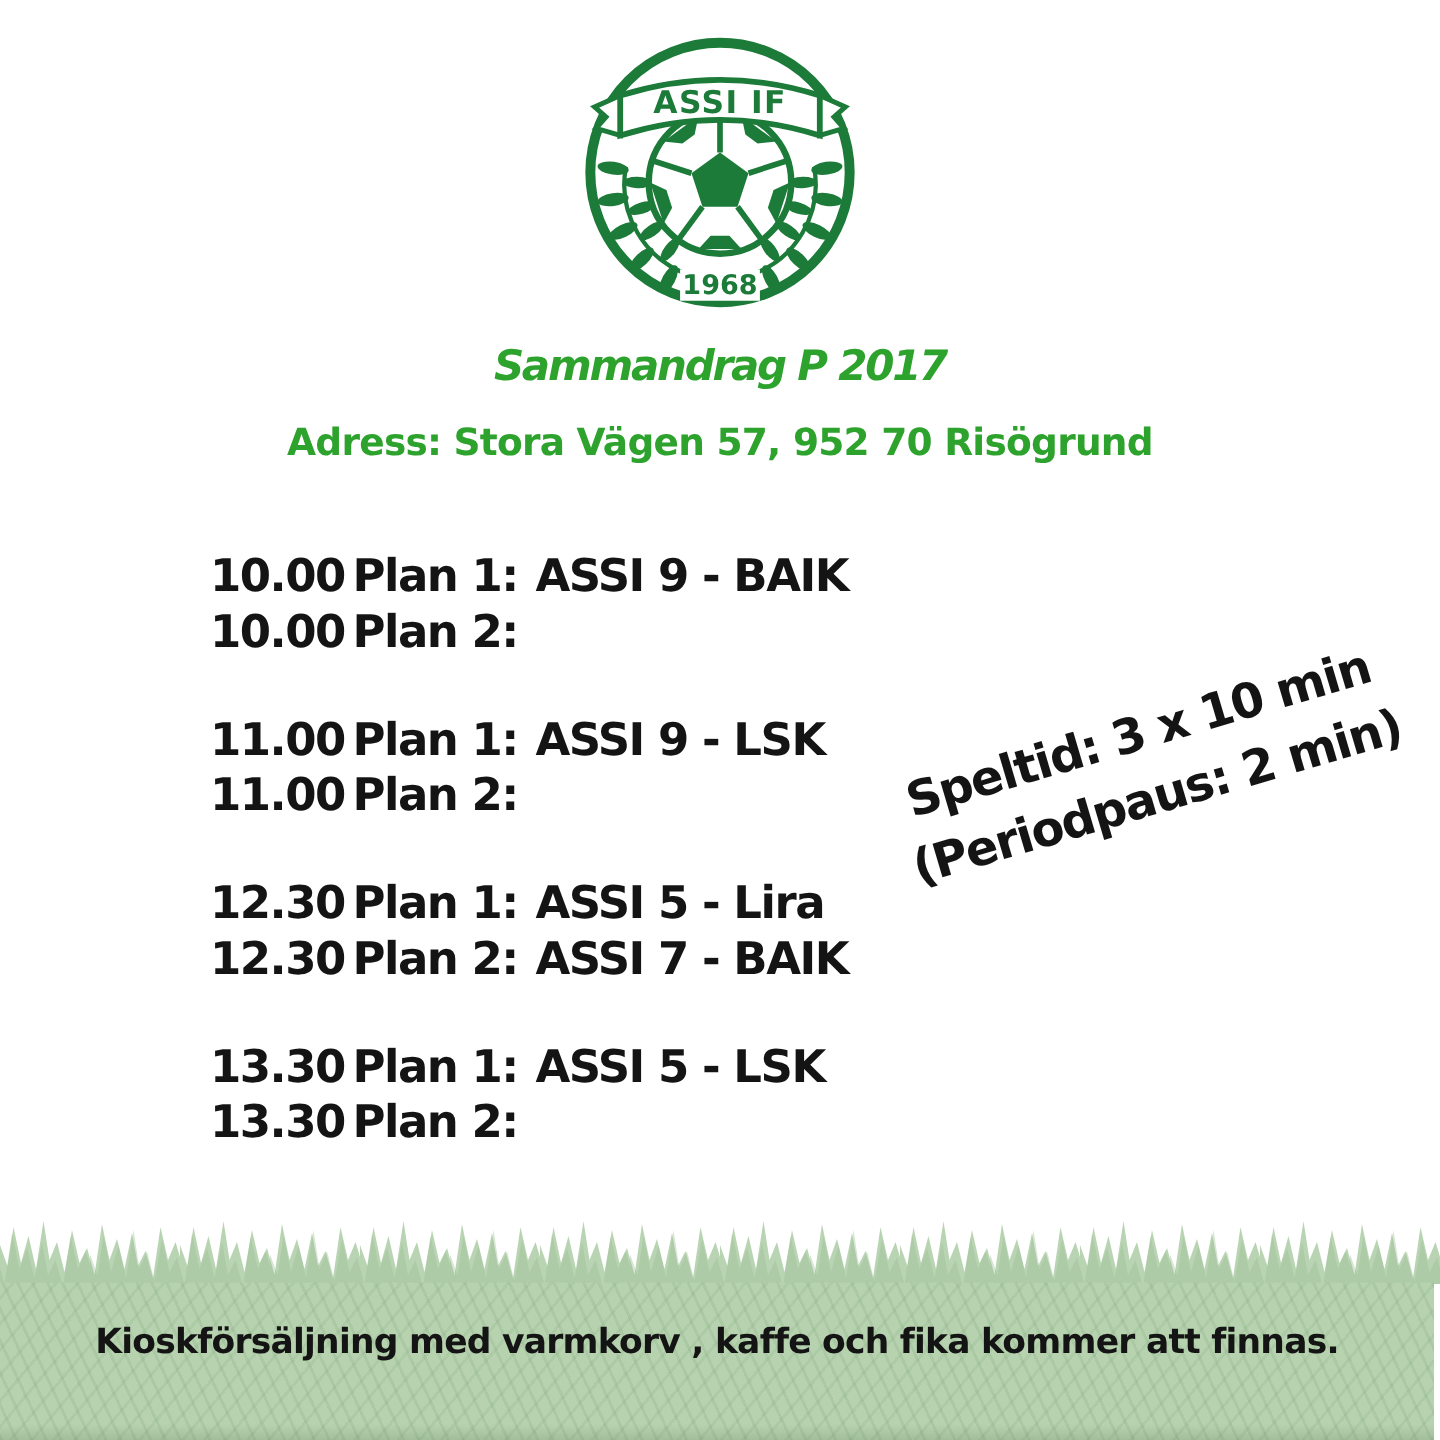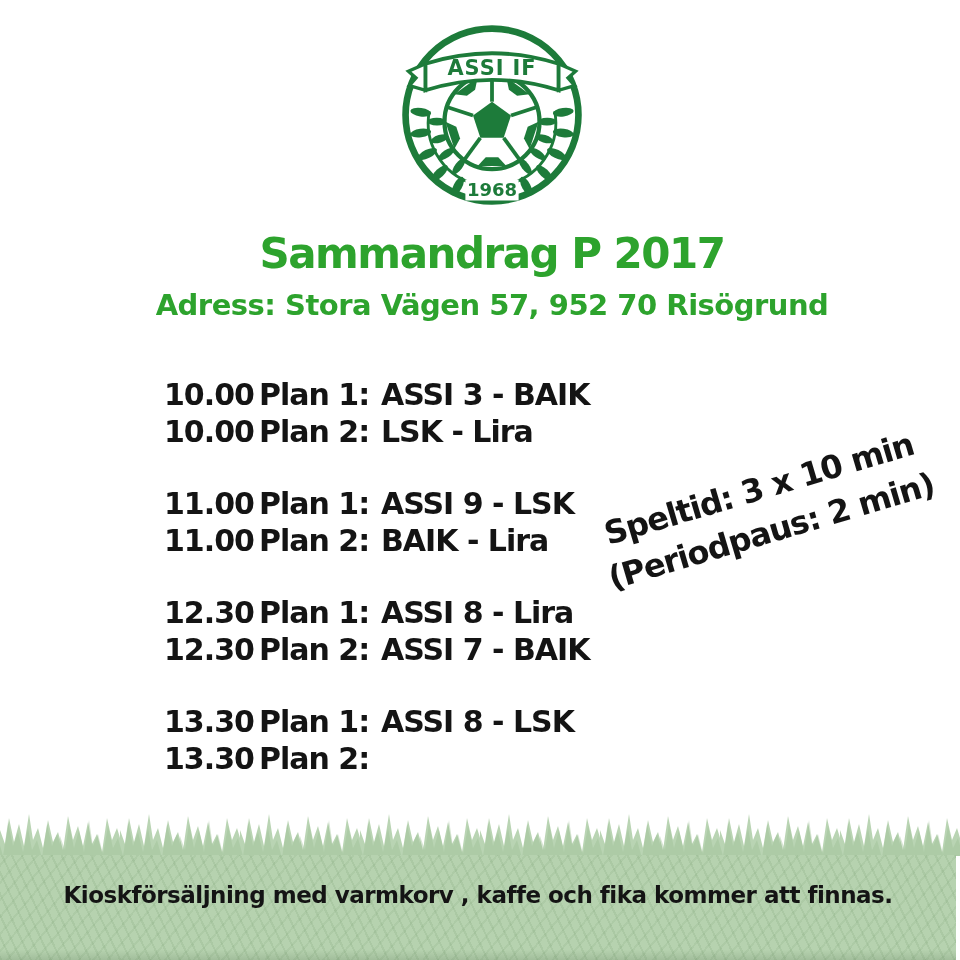--- a/index.html
+++ b/index.html
@@ -4,35 +4,35 @@
 <style>
   * { margin:0; padding:0; box-sizing:border-box; }
   html,body { width:960px; height:960px; }
   body {
     position:relative;
     background:#fff;
     font-family:"DejaVu Sans", sans-serif;
     color:var(--text-black, #141414);
     overflow:hidden;
   }
-  .poster { position:absolute; inset:0;padding-left:24px; }
+  .poster { position:absolute; inset:0; }
 
   
   .logo-wrap { width:190px; margin:20px auto 0; }
   .logo-stroke { fill:none; stroke:var(--logo-green,#1d7b3a); }
   .logo-fill   { fill:var(--logo-green,#1d7b3a); }
   .logo-white  { fill:#fff; stroke:var(--logo-green,#1d7b3a); }
   .logo-text   { fill:var(--logo-green,#1d7b3a); font-weight:bold;
                  font-family:"DejaVu Sans", sans-serif; }
 
   
   .heading { text-align:center; color:var(--green-text,#2da32d); font-weight:bold; }
-  .title   { margin-top:20px; font-size:42px; line-height:40px; letter-spacing:-1.5px; }
+  .title   { margin-top:10px; font-size:28px; line-height:40px; letter-spacing:-1.5px;font-style:italic; }
   .date    { font-size:37px; line-height:44px; letter-spacing:-1px; }
-  .address { margin-top:16px; font-size:29px; line-height:30px; letter-spacing:-0.5px; }
+  .address { margin-top:16px; font-size:25px; line-height:30px; letter-spacing:-0.5px; }
 
   
   .schedule { margin:56px 0 0 140px; font-weight:bold; font-size:30px; letter-spacing:-1px; }
   .schedule-group { margin-bottom:35px; }
   .schedule-row { display:grid; grid-template-columns:95px 122px auto; column-gap:0;
                   line-height:37px; white-space:nowrap; }
 
   
   .note { position:absolute; left:565px; top:466px; width:400px;
           transform:rotate(-16.5deg);
@@ -121,57 +121,55 @@
   </div>
 
   <h1 class="heading title">Sammandrag P 2017</h1>
   <h3 class="heading address">Adress: Stora Vägen 57, 952 70 Risögrund</h3>
 
   <div class="schedule">
     <div class="schedule-group">
       <div class="schedule-row">
         <span>10.00</span>
         <span>Plan 1:</span>
-        <span>ASSI 3 - BAIK</span>
+        <span>ASSI 9 - BAIK</span>
       </div>
       <div class="schedule-row">
         <span>10.00</span>
         <span>Plan 2:</span>
-        <span>LSK - Lira</span>
       </div>
     </div>
     <div class="schedule-group">
       <div class="schedule-row">
         <span>11.00</span>
         <span>Plan 1:</span>
         <span>ASSI 9 - LSK</span>
       </div>
       <div class="schedule-row">
         <span>11.00</span>
         <span>Plan 2:</span>
-        <span>BAIK - Lira</span>
       </div>
     </div>
     <div class="schedule-group">
       <div class="schedule-row">
         <span>12.30</span>
         <span>Plan 1:</span>
-        <span>ASSI 8 - Lira</span>
+        <span>ASSI 5 - Lira</span>
       </div>
       <div class="schedule-row">
         <span>12.30</span>
         <span>Plan 2:</span>
         <span>ASSI 7 - BAIK</span>
       </div>
     </div>
     <div class="schedule-group">
       <div class="schedule-row">
         <span>13.30</span>
         <span>Plan 1:</span>
-        <span>ASSI 8 - LSK</span>
+        <span>ASSI 5 - LSK</span>
       </div>
       <div class="schedule-row">
         <span>13.30</span>
         <span>Plan 2:</span>
       </div>
     </div>
   </div>
 
   <div class="note">
     <div>Speltid: 3 x 10 min</div>

